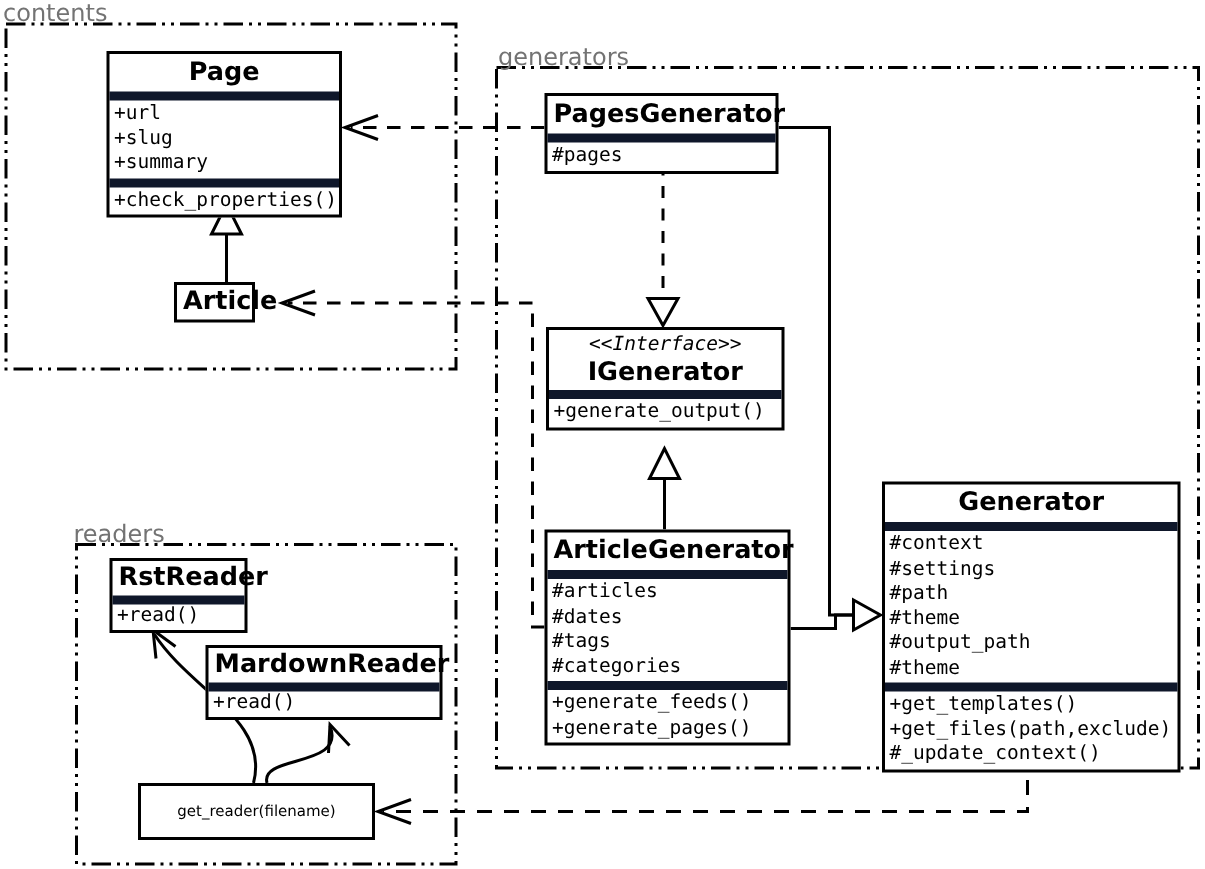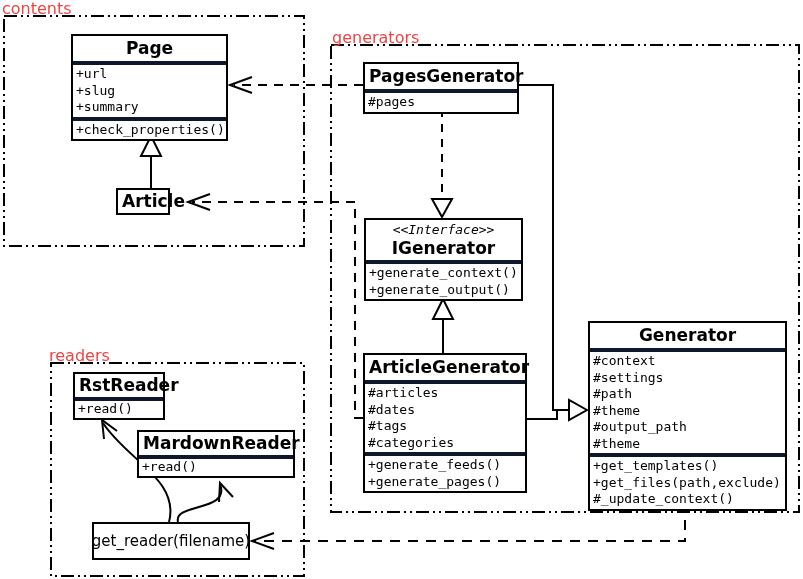--- a/index.html
+++ b/index.html
@@ -2,43 +2,43 @@
 <html><head>
 <meta charset="utf-8">
 <style>
   html,body { margin:0; padding:0; background:#ffffff; }
   .canvas {
     position:relative; width:803px; height:579px; background:#ffffff;
     font-family:"DejaVu Sans", sans-serif; color:#000; overflow:hidden;
   }
   svg.layer { position:absolute; left:0; top:0; width:803px; height:579px; }
   .pkg-label {
-    position:absolute; font-size:16px; line-height:16px; color:#ef4444;
+    position:absolute; font-size:16px; line-height:16px; color:#737373;
     white-space:nowrap;
   }
   .uml-class {
     position:absolute; background:#fff; border:2px solid #000; box-sizing:border-box;
   }
   .uml-title {
     font-weight:bold; font-size:17px; line-height:21px; text-align:center;
     padding:2px 4px; white-space:nowrap;border-radius:11px;
   }
   .stereotype {
     font-family:"DejaVu Sans Mono", monospace; font-weight:normal;
     font-size:13px; line-height:16px; text-align:center;font-style:italic;
   }
-  .uml-section { border-top:4px solid #0f172a; padding:1px 3px; }
+  .uml-section { border-top:6px solid #0f172a; padding:1px 3px; }
   .member {
     font-family:"DejaVu Sans Mono", monospace; font-size:13px;
     line-height:16.5px; white-space:pre;
   }
   .plain-box {
     position:absolute; background:#fff; border:2px solid #000; box-sizing:border-box;
     display:flex; align-items:center; justify-content:center;
-    font-size:15px; white-space:nowrap;
+    font-size:10px; white-space:nowrap;
   }
 </style>
 </head>
 <body>
 
 <div class="canvas">
 
   <svg class="layer" viewBox="0 0 803 579" xmlns="http://www.w3.org/2000/svg">
 
     <rect x="4" y="16" width="300" height="230" fill="none" stroke="#000" stroke-width="2" stroke-dasharray="13 4 2 4 2 4"></rect>
@@ -120,21 +120,20 @@
       <div class="member">#pages</div>
     </div>
   </div>
 
   <div class="uml-class" style="left:364px; top:218px; width:159px;">
     <div class="uml-title" style="padding:2px 4px 1px;">
       <div class="stereotype">&lt;&lt;Interface&gt;&gt;</div>
       <div>IGenerator</div>
     </div>
     <div class="uml-section">
-      <div class="member">+generate_context()</div>
       <div class="member">+generate_output()</div>
     </div>
   </div>
 
   <div class="uml-class" style="left:363px; top:353px; width:164px;">
     <div class="uml-title">ArticleGenerator</div>
     <div class="uml-section">
       <div class="member">#articles</div>
       <div class="member">#dates</div>
       <div class="member">#tags</div>

